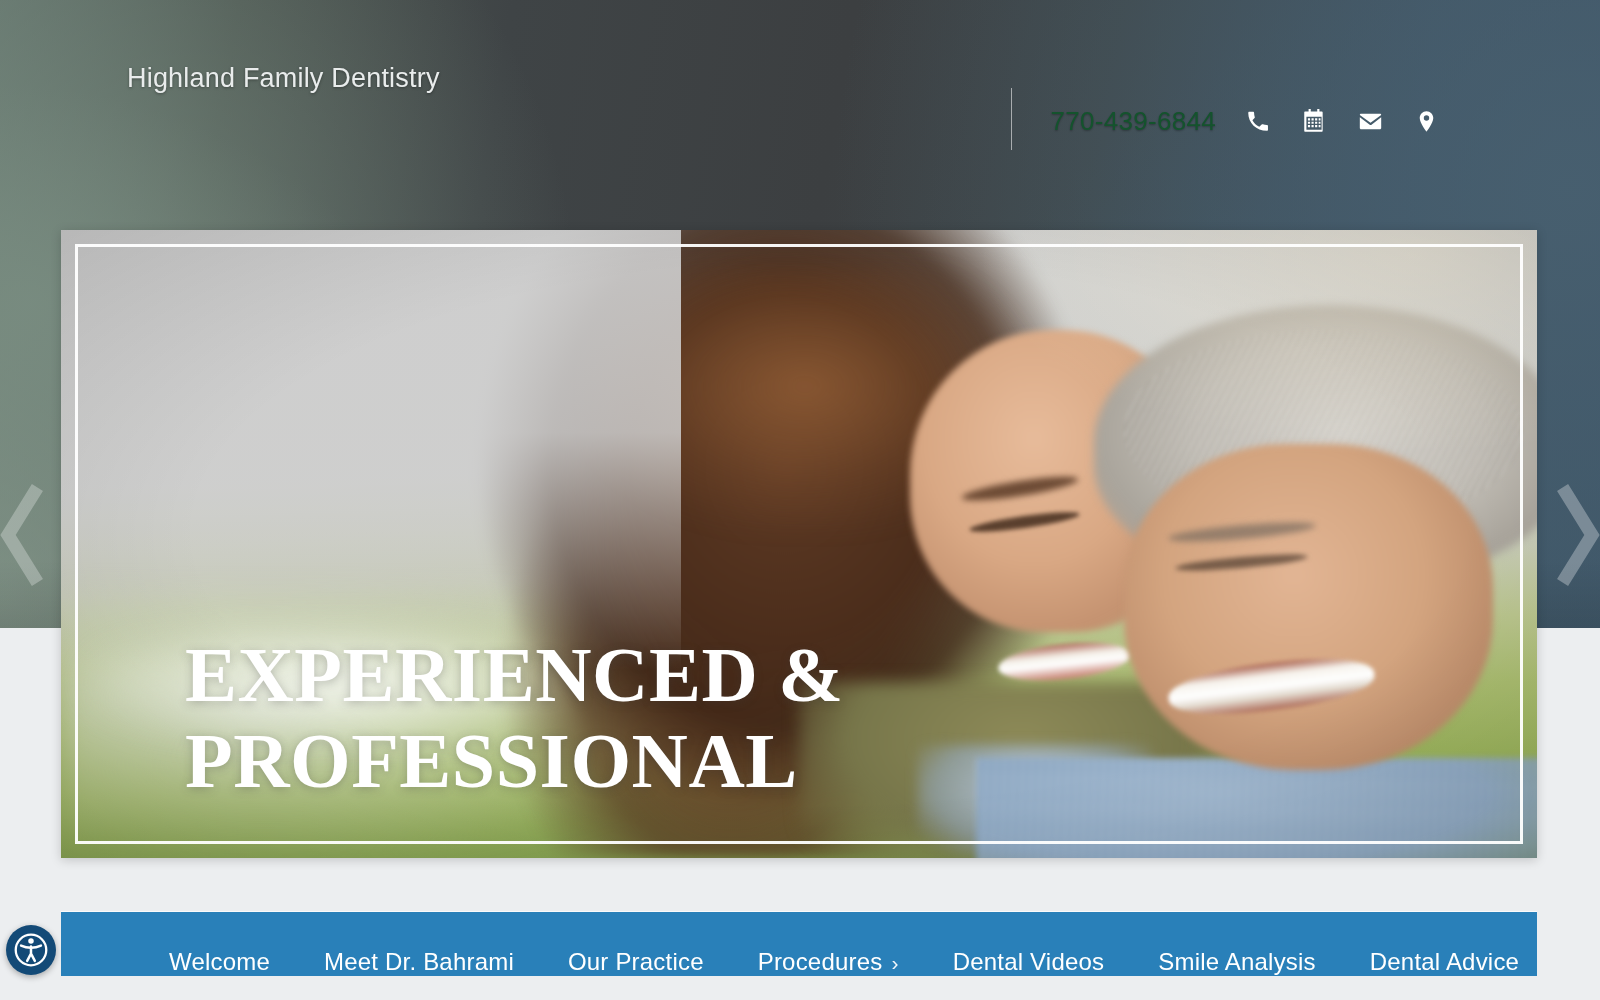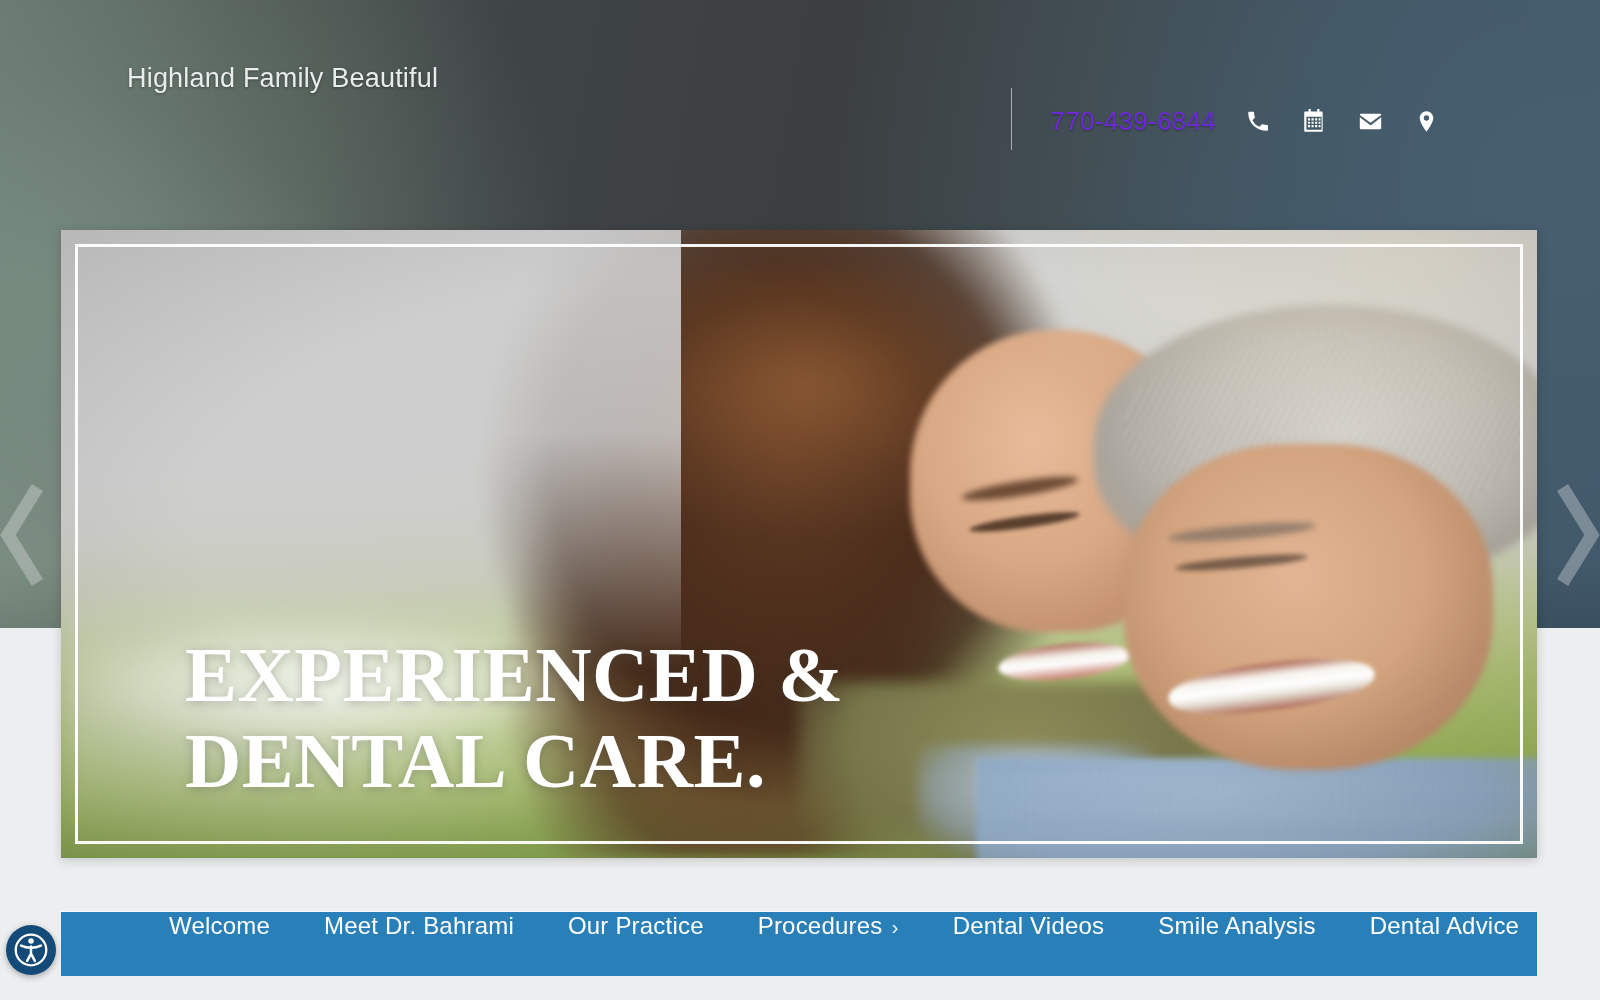--- a/index.html
+++ b/index.html
@@ -36,21 +36,21 @@
   
   #contact{
     position:absolute; right:160px; top:92px; z-index:6;
     display:flex; align-items:center; gap:0;
   }
   #contact-divider{
     width:1px; height:62px; background:rgba(255,255,255,.55);
     margin-right:38px; margin-top:-4px;
   }
   #phone-number{
-    color:#6d28d9; font-size:26px; font-weight:400; letter-spacing:.3px;
+    color:#14532d; font-size:26px; font-weight:400; letter-spacing:.3px;
     white-space:nowrap; text-shadow:0 1px 2px rgba(0,0,0,.3);text-align:center;
   }
   .contact-icon{
     width:28px; height:28px; margin-left:28px;
     display:flex; align-items:center; justify-content:center;
     color:#ffffff;
   }
   .contact-icon svg{ display:block; }
 
   
@@ -209,21 +209,21 @@
   }
   #arrow-prev{ left:-6px; }
   #arrow-next{ right:-6px; }
   .carousel-arrow svg{ display:block; }
 
   
   #main-nav{
     position:absolute; left:61px; top:912px; width:1476px; height:64px; z-index:6;
     background:#2980b9;
     box-shadow:0 -1px 0 rgba(255,255,255,.7);
-    display:flex; align-items:flex-start;
+    display:flex; align-items:flex-end;
     padding-left:108px;
   }
   .nav-item{
     color:#ffffff; font-size:24px; font-weight:400; letter-spacing:.2px;
     white-space:nowrap; margin-right:54px;
     display:flex; align-items:center; gap:9px;
   }
   .nav-chevron{ font-size:21px; line-height:1; opacity:.95; }
 
   
@@ -236,21 +236,21 @@
   #accessibility-widget svg{ display:block; }
 </style>
 </head>
 <body>
 
 <div id="top-band">
   <div id="band-bottom-shade"></div>
 </div>
 
 <div id="brand">
-  <div>Highland Family Beautiful</div>
+  <div>Highland Family Dentistry</div>
 </div>
 
 <div id="contact">
   <div id="contact-divider"></div>
 
   <a id="phone-number">770-439-6844</a>
 
   <div class="contact-icon">
     <svg width="26" height="26" viewBox="0 0 24 24" fill="#ffffff" aria-hidden="true">
       <path d="M6.6 10.8c1.5 2.9 3.7 5.1 6.6 6.6l2.2-2.2c.3-.3.7-.4 1.1-.2 1.2.4 2.4.6 3.7.6.6 0 1 .4 1 1V20c0 .6-.4 1-1 1C10.4 21 3 13.6 3 4.5c0-.6.4-1 1-1h3.4c.6 0 1 .4 1 1 0 1.3.2 2.5.6 3.7.1.4 0 .8-.2 1.1l-2.2 2.2z"></path>
@@ -300,21 +300,21 @@
     <div class="ph" id="ph-smile-m"></div>
     <div class="ph" id="ph-warm"></div>
     <div class="ph" id="ph-left-wash"></div>
     <div class="ph" id="ph-vignette"></div>
   </div>
 
   <div id="hero-frame"></div>
 
   <div id="hero-headline">
     <div>EXPERIENCED &amp;</div>
-    <div>DENTAL CARE.</div>
+    <div>PROFESSIONAL</div>
   </div>
 
 </div>
 
 <div class="carousel-arrow" id="arrow-prev">
   <svg width="46" height="104" viewBox="0 0 46 104" aria-hidden="true">
     <path d="M34 10 L8 52 L34 94" fill="none" stroke="rgba(255,255,255,0.28)" stroke-width="13" stroke-linecap="square"></path>
   </svg>
 </div>
 

